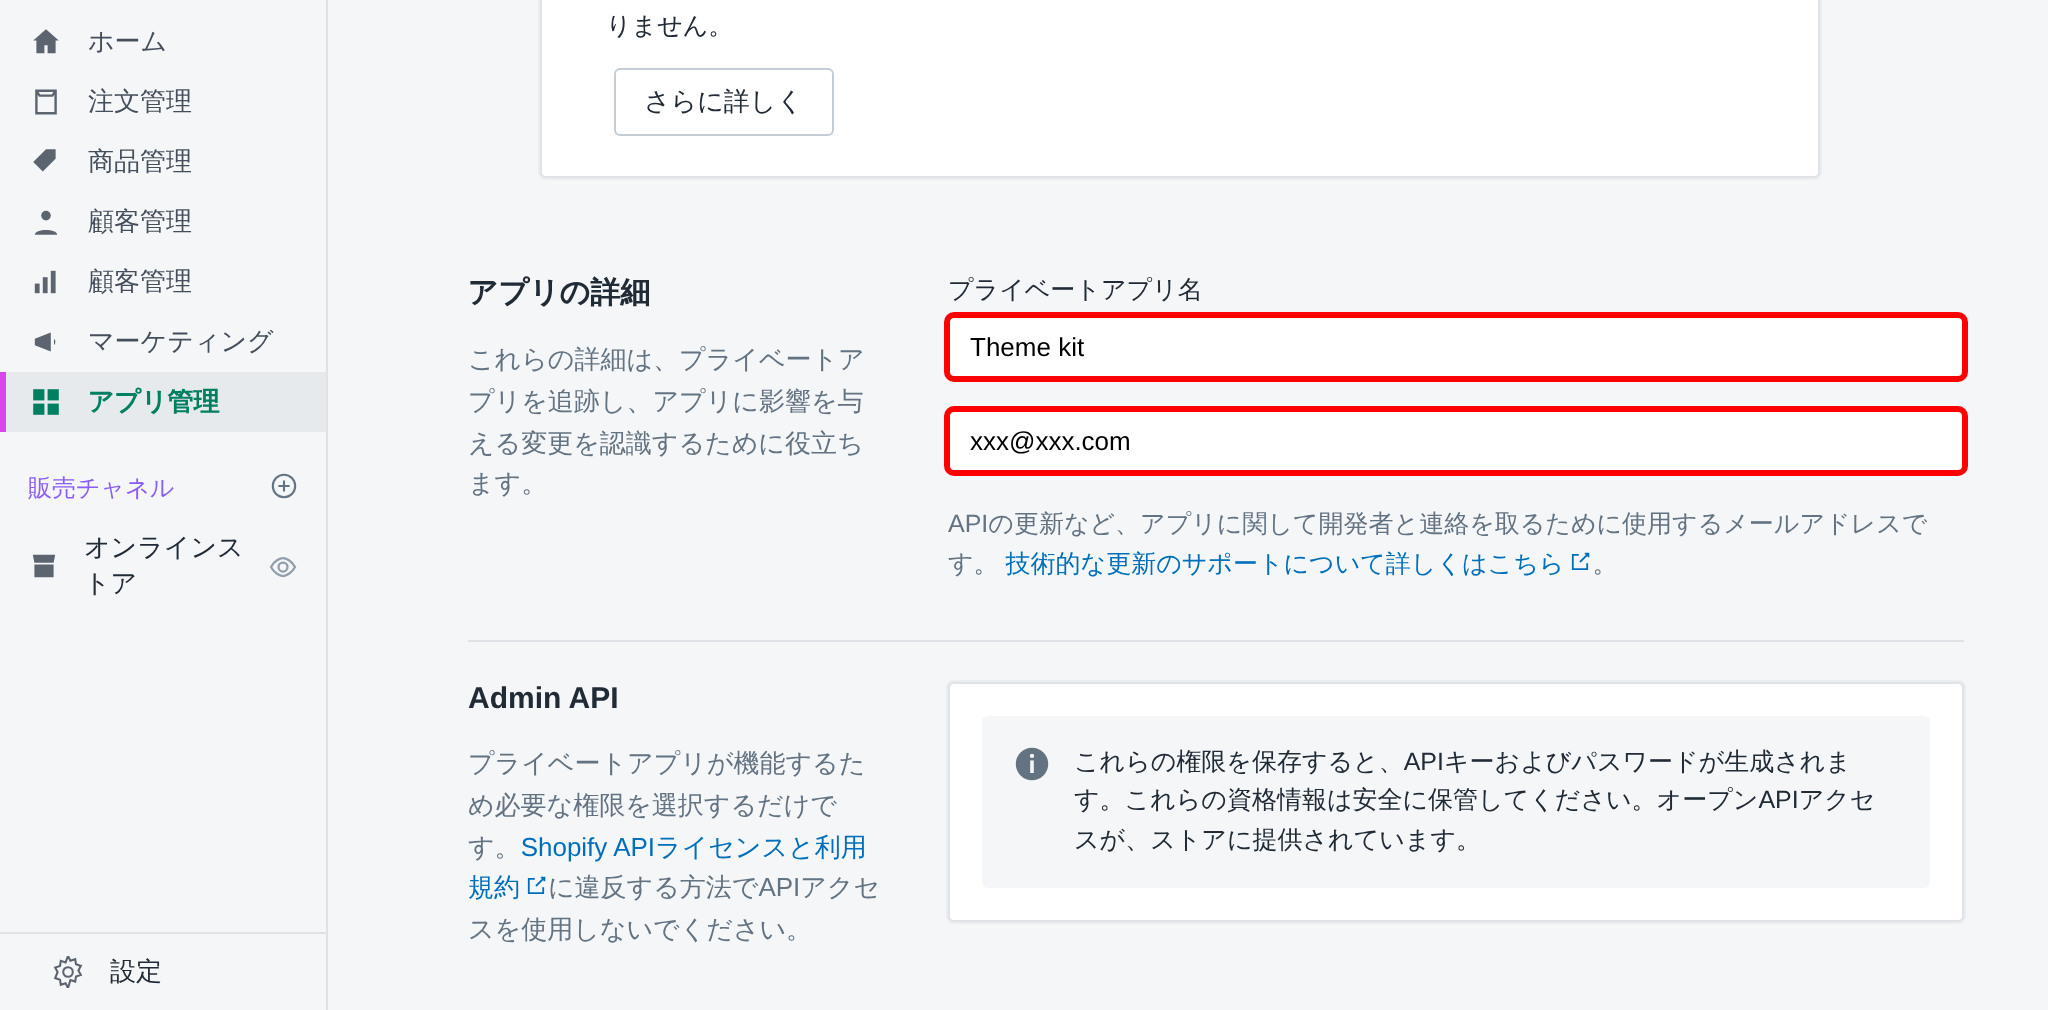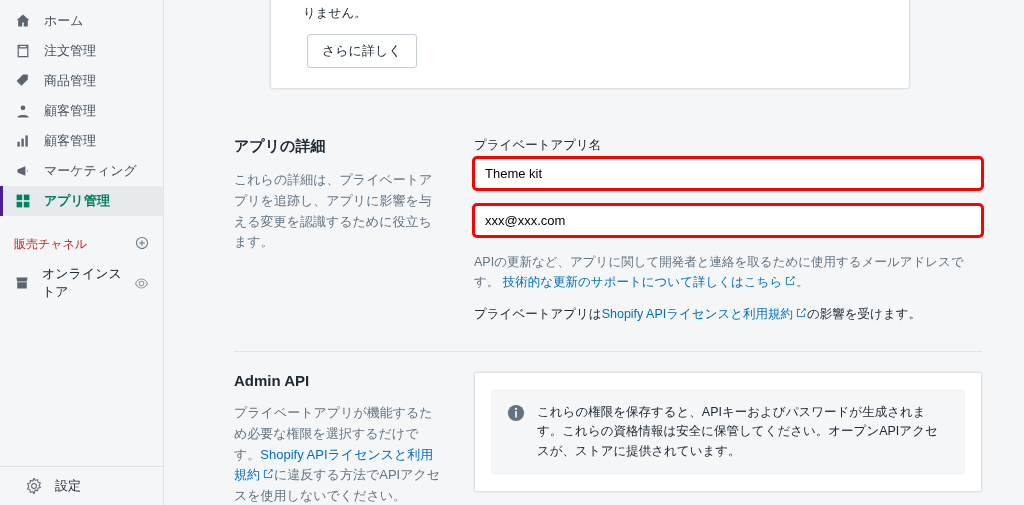--- a/index.html
+++ b/index.html
@@ -40,32 +40,32 @@
     display: flex;
     align-items: center;
     justify-content: center;
     color: #5c6470;
     flex-shrink: 0;
   }
   .nav-item.active {
     background: #e7eaec;
     color: #008060;
     font-weight: 600;
-    border-left: 3px solid #4c1d95;
+    border-left: 3px solid #d946ef;
     padding-left: 11px;
   }
   .nav-item.active .icon { color: #008060; }
 
   .section-label {
     display: flex;
     align-items: center;
     justify-content: space-between;
     padding: 14px 14px 6px 14px;
     font-size: 12px;
-    color: #b91c1c;
+    color: #8b5cf6;
   }
   .channel-item {
     display: flex;
     align-items: center;
     padding: 6px 14px;
     gap: 12px;
     cursor: pointer;
   }
   .channel-item .icon { width: 18px; height: 18px; color: #5c6470; display:flex; align-items:center; justify-content:center;}
   .channel-item .trail-icon { margin-left: auto; color: #919eab; }
@@ -323,25 +323,20 @@
       </div>
       <div class="field highlight">
         <input class="field-input" type="text" value="xxx@xxx.com" style="">
       </div>
       <div class="help-text">
         <span>APIの更新など、アプリに関して開発者と連絡を取るために使用するメールアドレスです。</span>
         <a href="#" class="link"><span>技術的な更新のサポートについて詳しくはこちら</span><svg class="ext-icon" viewBox="0 0 20 20" fill="#006fbb">
               <path d="M14 3h3v3M17 3l-7 7M9 4H4v12h12v-5" fill="none" stroke="#006fbb" stroke-width="1.5"></path>
             </svg></a>。
       </div>
-      <div class="terms-text">
-        <span>プライベートアプリは</span><a href="#" class="link"><span>Shopify APIライセンスと利用規約</span><svg class="ext-icon" viewBox="0 0 20 20">
-              <path d="M14 3h3v3M17 3l-7 7M9 4H4v12h12v-5" fill="none" stroke="#006fbb" stroke-width="1.5"></path>
-            </svg></a><span>の影響を受けます。</span>
-      </div>
     </div>
   </div>
 
   <div class="section">
     <div class="section-left">
       <div class="section-title">Admin API</div>
       <div class="section-desc">
         <span>プライベートアプリが機能するため必要な権限を選択するだけです。</span><a href="#" class="link"><span>Shopify APIライセンスと利用規約</span><svg class="ext-icon" viewBox="0 0 20 20">
               <path d="M14 3h3v3M17 3l-7 7M9 4H4v12h12v-5" fill="none" stroke="#006fbb" stroke-width="1.5"></path>
             </svg></a><span>に違反する方法でAPIアクセスを使用しないでください。</span>

